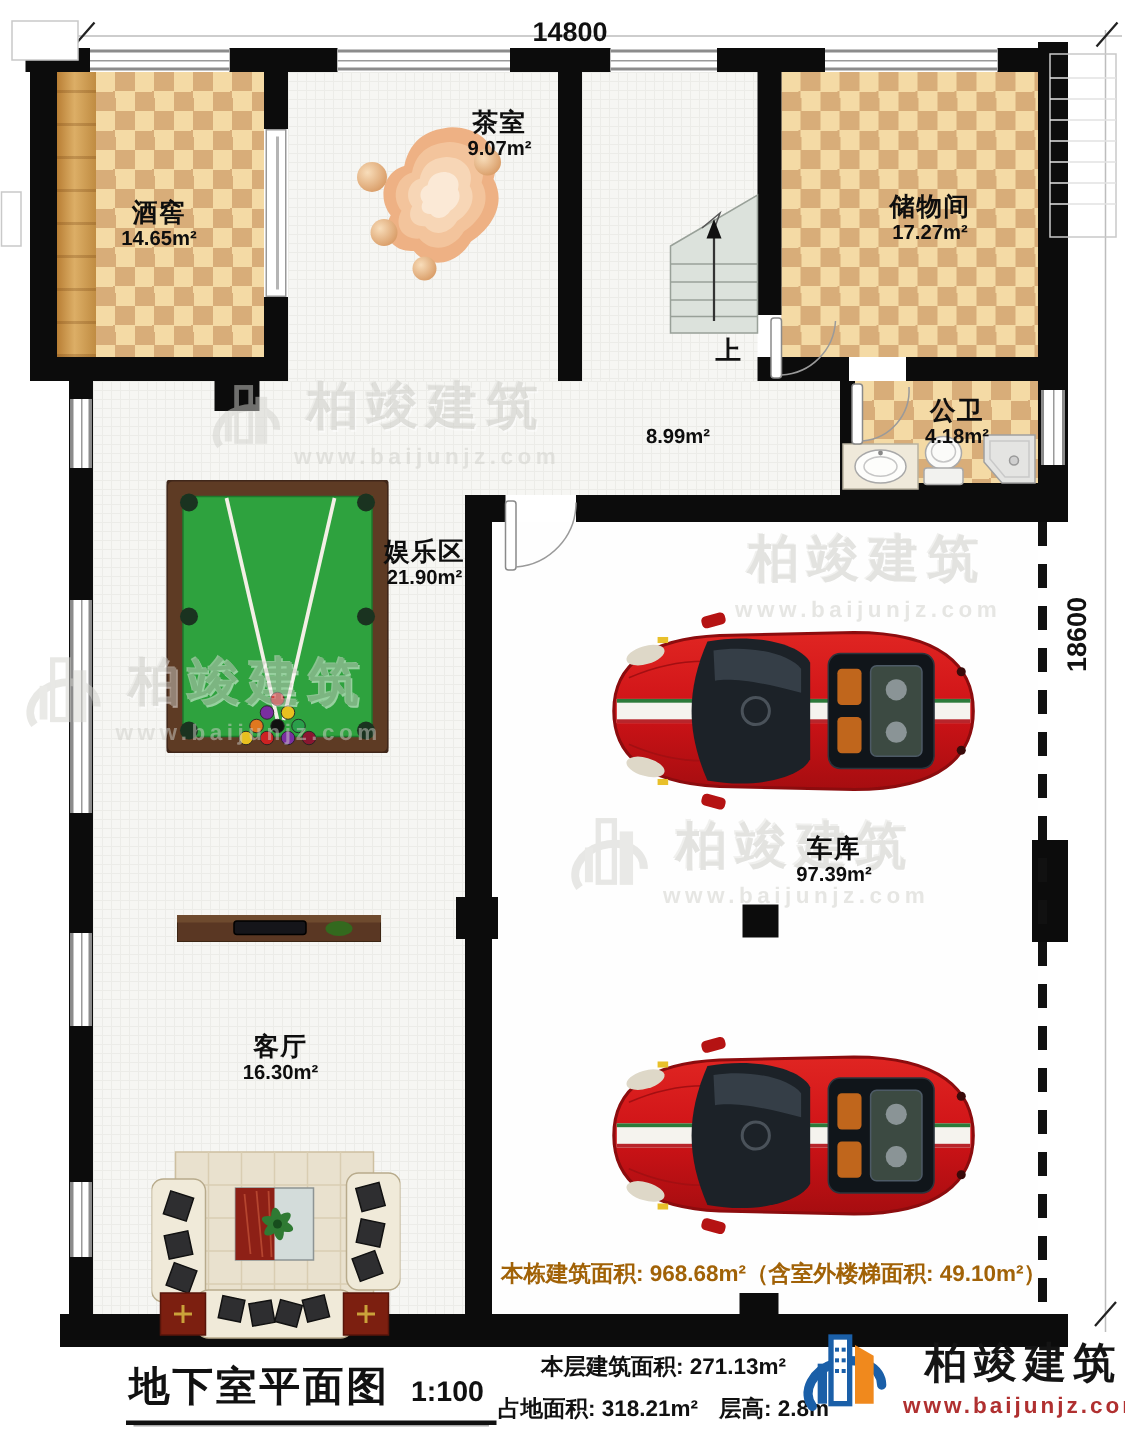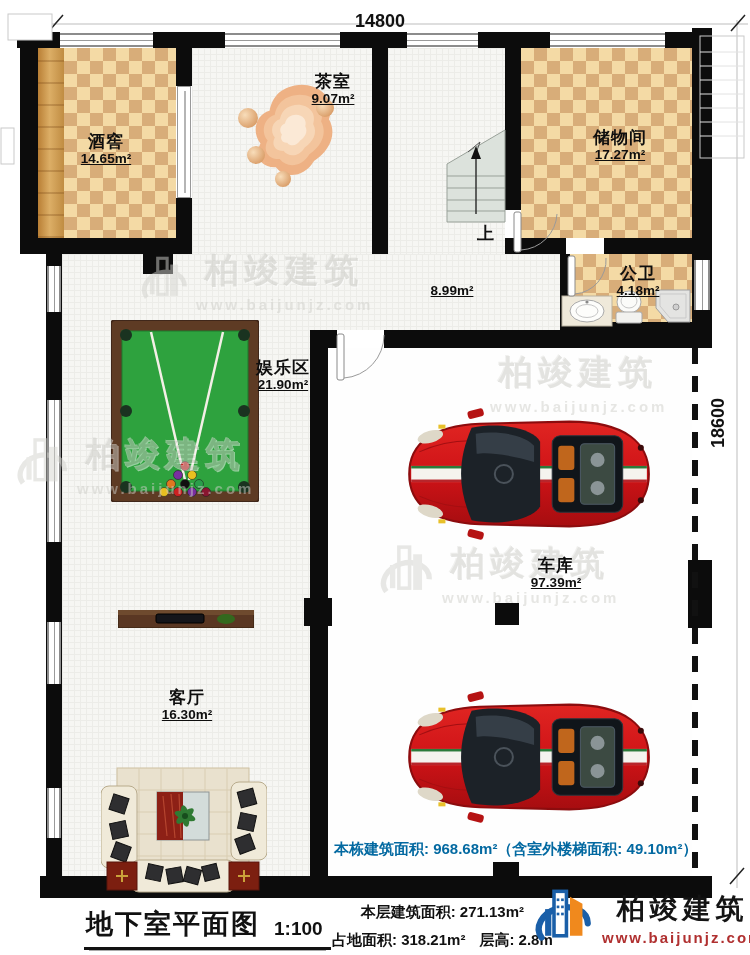--- a/index.html
+++ b/index.html
@@ -35,32 +35,32 @@
   .pocket-door::before{content:"";position:absolute;top:4px;bottom:4px;left:50%;border-left:2px solid #b5b5b5;}
   .dash-open{position:absolute;width:6px;z-index:3;
      background:repeating-linear-gradient(180deg,#111 0 16px,transparent 16px 28px);}
   
   .furn{position:absolute;z-index:5;}
   .overlay{position:absolute;left:0;top:0;z-index:6;pointer-events:none;}
   
   .room-label{position:absolute;z-index:8;text-align:center;font-weight:bold;color:#0e0e0e;
      transform:translateX(-50%);white-space:nowrap;line-height:1.12;}
   .room-label .rname{font-size:17px;letter-spacing:1px;}
-  .room-label .rarea{font-size:13.5px;text-decoration:underline;}
+  .room-label .rarea{font-size:13.5px;}
   .dim{position:absolute;z-index:8;font-weight:bold;font-size:18px;color:#111;white-space:nowrap;}
   .dim-v{writing-mode:vertical-rl;transform:rotate(180deg);}
   .up-label{position:absolute;z-index:8;font-weight:bold;font-size:17px;color:#111;}
   
   .wm{position:absolute;z-index:7;display:flex;align-items:center;gap:8px;opacity:.5;pointer-events:none;}
   .wm-text{display:flex;flex-direction:column;align-items:center;}
   .wm-big{font-size:34px;font-weight:bold;letter-spacing:6px;color:#c9c9c4;
      text-shadow:1px 1px 0 #fff,-1px -1px 0 #e4e4e0;}
   .wm-small{font-size:15px;font-weight:bold;letter-spacing:3px;color:#cfcfca;margin-top:2px;}
   
-  .garage-note{position:absolute;z-index:8;font-size:15px;font-weight:bold;white-space:nowrap;color:#0369a1;}
+  .garage-note{position:absolute;z-index:8;font-size:15px;font-weight:bold;white-space:nowrap;color:#a16207;}
   .title-wrap{position:absolute;z-index:9;display:flex;align-items:flex-end;gap:14px;
      border-bottom:3px solid #111;box-shadow:0 6px 0 -5px #aaa;padding:0 8px 5px 2px;}
   .title-main{font-size:27px;font-weight:bold;letter-spacing:2px;}
   .title-scale{font-size:19px;font-weight:bold;padding-bottom:2px;}
   .info-lines{position:absolute;z-index:9;font-size:15px;font-weight:bold;line-height:1.85;white-space:nowrap;text-align:center;}
   .info-lines .gap{display:inline-block;width:14px;}
   .logo{position:absolute;z-index:9;display:flex;align-items:center;gap:8px;}
   .logo-text{display:flex;flex-direction:column;align-items:center;}
   .logo-big{font-size:28px;font-weight:900;letter-spacing:5px;color:#141414;}
   .logo-small{font-size:15px;font-weight:bold;letter-spacing:2px;color:#b03030;margin-top:1px;}

